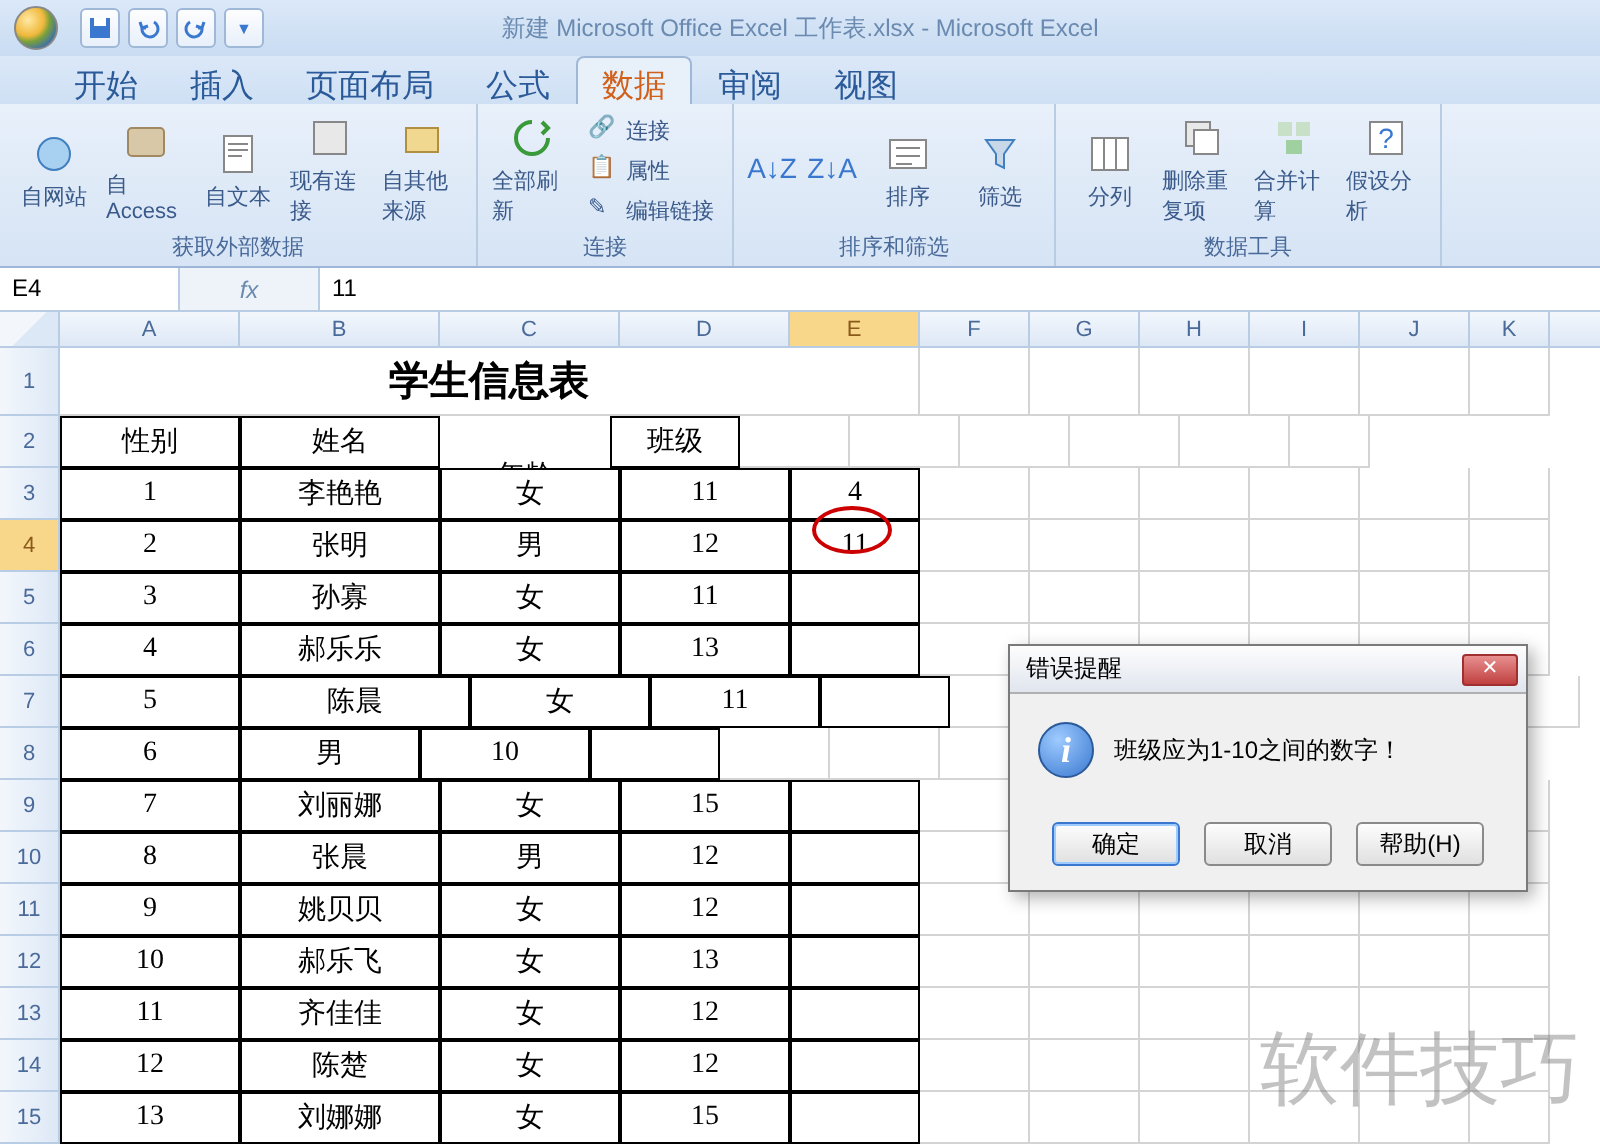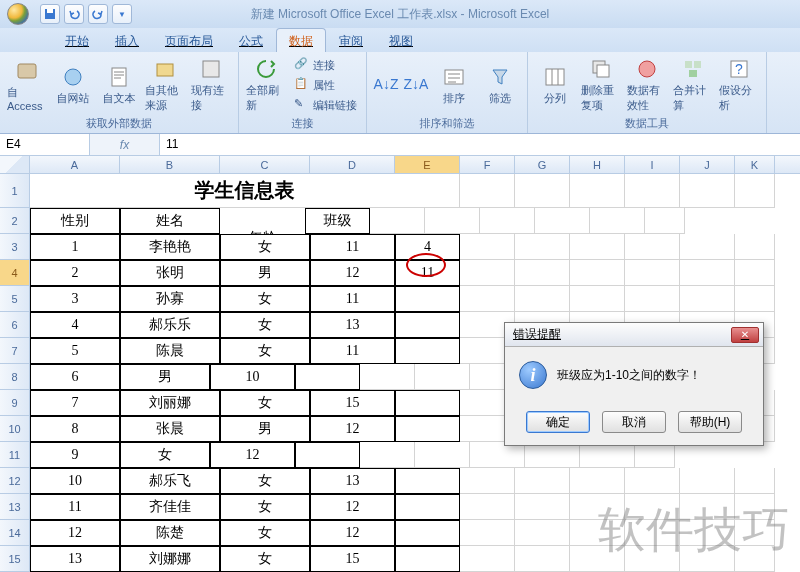--- a/index.html
+++ b/index.html
@@ -7,21 +7,21 @@
 
 
 .titlebar { height: 28px; background: linear-gradient(to bottom, #dbe8f8, #c9dcf2); display: flex; align-items: center; position: relative; }
 .office-btn { width: 36px; height: 28px; display: flex; align-items: center; justify-content: center; }
 .office-orb { width: 22px; height: 22px; border-radius: 50%; background: radial-gradient(circle at 30% 30%, #ffe9a3, #f0b83c 40%, #7aa03a 55%, #3a6cb0 80%); border: 1px solid #888; }
 .qat { display: flex; gap: 4px; padding-left: 4px; }
 .qat-btn { width: 20px; height: 20px; border: 1px solid #a0b8d8; border-radius: 3px; background: linear-gradient(#fdfdfe,#e8f0fa); display: flex; align-items: center; justify-content: center; }
 .title-text { position: absolute; left: 50%; transform: translateX(-50%); font-size: 12px; color: #6a8ab0; }
 
 
-.ribbon-tabs { height: 24px; background: linear-gradient(to bottom,#dbe8f8,#cfe0f4); display: flex; padding-left: 52px; font-size: 12px; text-decoration: underline; }
+.ribbon-tabs { height: 24px; background: linear-gradient(to bottom,#dbe8f8,#cfe0f4); display: flex; padding-left: 24px; font-size: 16px; }
 .ribbon-tab { padding: 4px 12px; color: #2a5a99; border: 1px solid transparent; border-bottom: none; cursor: pointer; }
 .ribbon-tab.active { background: #e8f0fa; border-color: #a0b8d8; border-radius: 4px 4px 0 0; color: #d0601a; }
 
 
 .ribbon { height: 82px; background: linear-gradient(to bottom,#e8f0fa,#d6e4f5); border-bottom: 1px solid #9db6d8; display: flex; }
 .ribbon-group { border-right: 1px solid #b8cce4; padding: 3px 6px 2px; display: flex; flex-direction: column; }
 .ribbon-group-body { flex: 1; display: flex; gap: 4px; align-items: center; }
 .ribbon-group-label { font-size: 11px; color: #4a6a9a; text-align: center; padding-top: 1px; }
 .ribbon-btn { display: flex; flex-direction: column; align-items: center; justify-content: center; width: 42px; height: 60px; font-size: 11px; color: #3a5a8a; border: 1px solid transparent; border-radius: 3px; cursor: pointer; }
 .ribbon-btn .icon { width: 24px; height: 24px; margin-bottom: 2px; display:flex;align-items:center;justify-content:center;}
@@ -49,29 +49,29 @@
 .row-head.active { background: #f8d78a; color: #8a5a1a; }
 .cell { border-right: 1px solid #d4d4d4; border-bottom: 1px solid #d4d4d4; background: #fff; font-size: 13px; display: flex; align-items: center; justify-content: center; position: relative; }
 .cell.title { font-family: SimSun; font-size: 20px; font-weight: bold; }
 .cell.bordered { border: 1px solid #000; }
 .cell.header-row { font-family: SimSun; font-size: 14px; }
 .cell.body-text { font-family: KaiTi, SimSun; font-size: 14px; }
 .circled { position: absolute; width: 40px; height: 24px; border: 2px solid #c00; border-radius: 50%; pointer-events: none; }
 
 
 .dialog { position: absolute; width: 260px; background: #f0f0f0; border: 1px solid #7a7a7a; box-shadow: 3px 3px 8px rgba(0,0,0,0.3); font-size: 12px; }
-.dialog-title { height: 24px; background: linear-gradient(#fdfdfd,#e0e5ee); display: flex; align-items: center; justify-content: space-between; padding: 0 4px 0 8px; border-bottom: 1px solid #b0b0b0; text-decoration: underline; }
+.dialog-title { height: 24px; background: linear-gradient(#fdfdfd,#e0e5ee); display: flex; align-items: center; justify-content: space-between; padding: 0 4px 0 8px; border-bottom: 1px solid #b0b0b0; }
 .dialog-close { width: 28px; height: 16px; background: linear-gradient(#e89090,#c04040); border: 1px solid #a03030; border-radius: 2px; color: #fff; font-size: 10px; text-align: center; line-height: 14px; cursor: pointer; }
 .dialog-body { padding: 14px; display: flex; gap: 10px; align-items: center; }
 .info-icon { width: 28px; height: 28px; border-radius: 50%; background: radial-gradient(circle at 35% 30%,#9ecbff,#3a78d0); color: #fff; font-style: italic; font-family: Georgia; font-weight: bold; font-size: 18px; display: flex; align-items: center; justify-content: center; border: 1px solid #2a5a9a; }
 .dialog-buttons { display: flex; justify-content: center; gap: 12px; padding: 8px 12px 12px; }
 .dlg-btn { min-width: 64px; height: 22px; border: 1px solid #8a8a8a; background: linear-gradient(#fdfdfd,#e0e0e0); border-radius: 3px; font-size: 12px; cursor: pointer; }
 .dlg-btn.default { border: 1px solid #3a78d0; box-shadow: 0 0 0 1px #9ecbff inset; }
 
-.watermark { position: absolute; right: 10px; bottom: 10px; font-size: 48px; color: rgba(120,120,120,0.45); font-family: Liberation Serif, serif; pointer-events: none; }
+.watermark { position: absolute; right: 10px; bottom: 10px; font-size: 40px; color: rgba(120,120,120,0.45); font-family: Liberation Serif, serif; pointer-events: none; }
 
 svg { display: block; }
 </style>
 </head>
 <body>
 
 <div class="titlebar">
   <div class="office-btn">
       <div class="office-orb"></div>
     </div>
@@ -106,57 +106,57 @@
   <div class="ribbon-tab">审阅</div>
   <div class="ribbon-tab">视图</div>
 </div>
 
 <div class="ribbon">
   <div class="ribbon-group">
     <div class="ribbon-group-body">
       <div class="ribbon-btn">
           <span class="icon">
             <svg width="22" height="22">
+              <circle cx="11" cy="11" r="8" fill="#a8d0f0" stroke="#4080c0"></circle>
+            </svg>
+          </span>
+          <span>自网站</span>
+        </div>
+      <div class="ribbon-btn">
+          <span class="icon">
+            <svg width="22" height="22">
               <rect x="2" y="4" width="18" height="14" rx="2" fill="#d8c8a8" stroke="#a08860"></rect>
             </svg>
           </span>
           <span>自 Access</span>
-        </div>
-      <div class="ribbon-btn">
-          <span class="icon">
-            <svg width="22" height="22">
-              <circle cx="11" cy="11" r="8" fill="#a8d0f0" stroke="#4080c0"></circle>
-            </svg>
-          </span>
-          <span>自网站</span>
         </div>
       <div class="ribbon-btn">
           <span class="icon">
             <svg width="22" height="22">
               <rect x="4" y="2" width="14" height="18" fill="#fff" stroke="#888"></rect>
               <path d="M6 6h10M6 9h10M6 12h7" stroke="#888"></path>
             </svg>
           </span>
           <span>自文本</span>
         </div>
       <div class="ribbon-btn">
           <span class="icon">
             <svg width="22" height="22">
+              <rect x="3" y="3" width="16" height="16" fill="#e8e8e8" stroke="#888"></rect>
+            </svg>
+          </span>
+          <span>现有连接</span>
+        </div>
+      <div class="ribbon-btn">
+          <span class="icon">
+            <svg width="22" height="22">
               <rect x="3" y="6" width="16" height="12" fill="#f0d890" stroke="#b09040"></rect>
             </svg>
           </span>
           <span>自其他来源</span>
-        </div>
-      <div class="ribbon-btn">
-          <span class="icon">
-            <svg width="22" height="22">
-              <rect x="3" y="3" width="16" height="16" fill="#e8e8e8" stroke="#888"></rect>
-            </svg>
-          </span>
-          <span>现有连接</span>
         </div>
     </div>
     <div class="ribbon-group-label">获取外部数据</div>
   </div>
   <div class="ribbon-group">
     <div class="ribbon-group-body">
       <div class="ribbon-btn">
           <span class="icon">
             <svg width="22" height="22">
               <path d="M11 3a8 8 0 1 0 8 8" fill="none" stroke="#3a9a3a" stroke-width="2"></path>
@@ -222,28 +222,20 @@
           <span>分列</span>
         </div>
       <div class="ribbon-btn">
           <span class="icon">
             <svg width="22" height="22">
               <rect x="3" y="3" width="12" height="12" fill="#e8e8e8" stroke="#888"></rect>
               <rect x="7" y="7" width="12" height="12" fill="#fff" stroke="#888"></rect>
             </svg>
           </span>
           <span>删除重复项</span>
-        </div>
-      <div class="ribbon-btn">
-          <span class="icon">
-            <svg width="22" height="22">
-              <circle cx="11" cy="11" r="8" fill="#f0a0a0" stroke="#c04040"></circle>
-            </svg>
-          </span>
-          <span>数据有效性</span>
         </div>
       <div class="ribbon-btn">
           <span class="icon">
             <svg width="22" height="22">
               <rect x="3" y="3" width="7" height="7" fill="#c8e0c8"></rect>
               <rect x="12" y="3" width="7" height="7" fill="#c8e0c8"></rect>
               <rect x="7" y="12" width="8" height="7" fill="#a0d0a0"></rect>
             </svg>
           </span>
           <span>合并计算</span>
@@ -364,21 +356,21 @@
         <div class="cell" style="width: 55px;"></div>
         <div class="cell" style="width: 55px;"></div>
         <div class="cell" style="width: 55px;"></div>
         <div class="cell" style="width: 55px;"></div>
         <div class="cell" style="width: 55px;"></div>
         <div class="cell" style="width: 40px;"></div>
       </div>
       <div class="row">
         <div class="row-head">7</div>
         <div class="cell bordered body-text" style="width: 90px;">5</div>
-        <div class="cell bordered body-text" style="width: 100px;">陈晨</div>
+        <div class="cell bordered body-text" style="width: 115px;">陈晨</div>
         <div class="cell bordered body-text" style="width: 90px;">女</div>
         <div class="cell bordered body-text" style="width: 85px;">11</div>
         <div class="cell bordered body-text" style="width: 65px;"></div>
         <div class="cell" style="width: 55px;"></div>
         <div class="cell" style="width: 55px;"></div>
         <div class="cell" style="width: 55px;"></div>
         <div class="cell" style="width: 55px;"></div>
         <div class="cell" style="width: 55px;"></div>
         <div class="cell" style="width: 40px;"></div>
       </div>
@@ -419,20 +411,21 @@
         <div class="cell" style="width: 55px;"></div>
         <div class="cell" style="width: 55px;"></div>
         <div class="cell" style="width: 55px;"></div>
         <div class="cell" style="width: 55px;"></div>
         <div class="cell" style="width: 55px;"></div>
         <div class="cell" style="width: 40px;"></div>
       </div>
       <div class="row">
         <div class="row-head">11</div>
         <div class="cell bordered body-text" style="width: 90px;">9</div>
+        <div class="cell bordered body-text" style="width: 100px;">姚贝贝</div>
         <div class="cell bordered body-text" style="width: 90px;">女</div>
         <div class="cell bordered body-text" style="width: 85px;">12</div>
         <div class="cell bordered body-text" style="width: 65px;"></div>
         <div class="cell" style="width: 55px;"></div>
         <div class="cell" style="width: 55px;"></div>
         <div class="cell" style="width: 55px;"></div>
         <div class="cell" style="width: 55px;"></div>
         <div class="cell" style="width: 55px;"></div>
         <div class="cell" style="width: 40px;"></div>
       </div>

